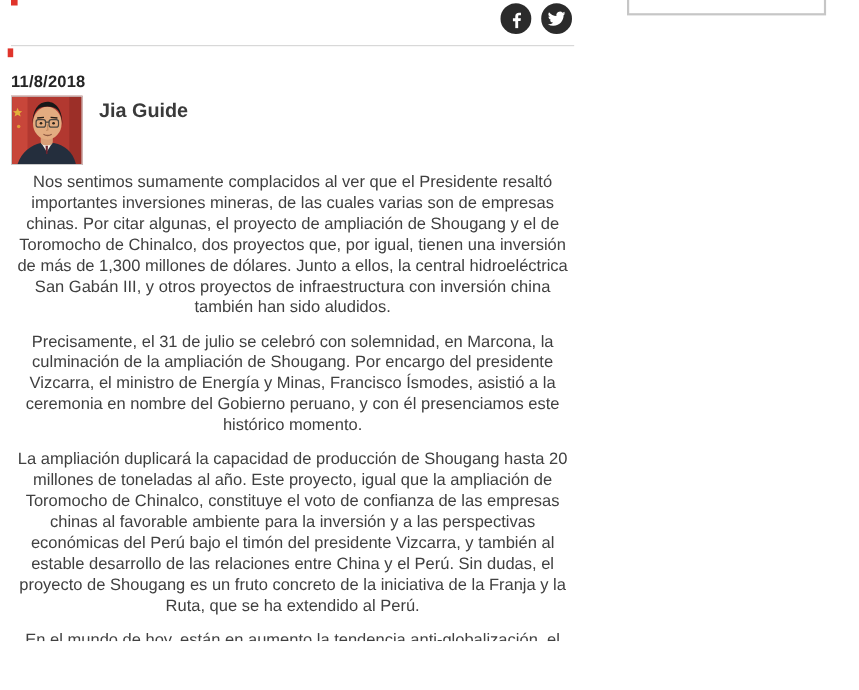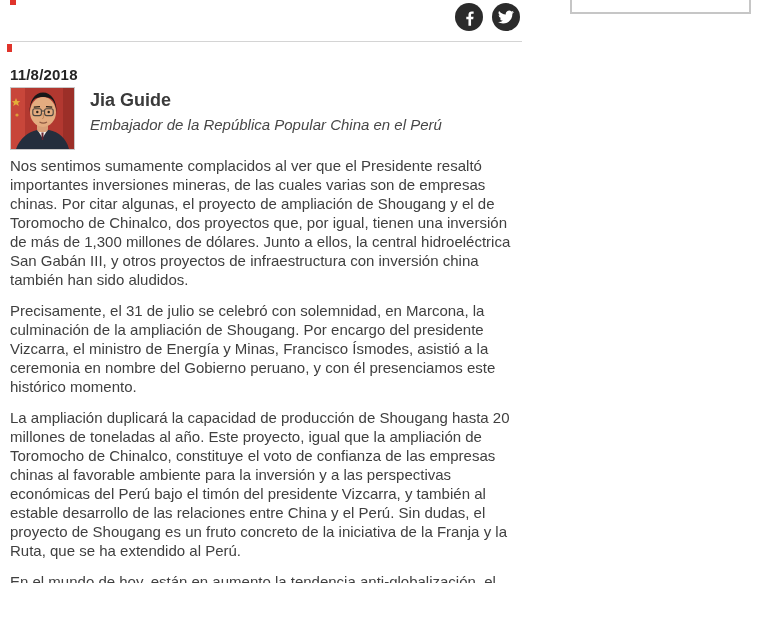--- a/index.html
+++ b/index.html
@@ -92,20 +92,21 @@
     margin-top: 5px;
     font-size: 15px;
     font-style: italic;
     color: #474747;
   }
   .body-text p {
     margin: 12px 0 0 0;
     font-size: 15px;
     line-height: 19px;
     color: #404040;
+    text-align: center;
   }
   .body-text p.first { margin-top: 6px; }
 </style>
 </head>
 <body>
 
 <div class="page">
 
   <div class="red-mark-1"></div>
   <div class="red-mark-2"></div>
@@ -155,21 +156,20 @@
           <circle cx="26.3" cy="24" r="1.2" fill="#2a2118"></circle>
           <circle cx="37.7" cy="24" r="1.2" fill="#2a2118"></circle>
           <path d="M22.8,19.2 L29,18.7" stroke="#241c14" stroke-width="1.3" fill="none"></path>
           <path d="M35,18.7 L41.2,19.2" stroke="#241c14" stroke-width="1.3" fill="none"></path>
           <path d="M32,25 L32.6,30 L31,30.6" stroke="#c08a5f" stroke-width="1" fill="none"></path>
           <path d="M28.5,34 C31,35.6 33.5,35.6 36,34" stroke="#8f5a42" stroke-width="1.2" fill="none"></path>
         </svg>
       </div>
       <div class="author-meta">
         <div class="author-name">Jia Guide</div>
-        <div class="author-title">Embajador de la República Popular China en el Perú</div>
       </div>
     </div>
 
     <div class="body-text">
       <p class="first">Nos sentimos sumamente complacidos al ver que el Presidente resaltó importantes inversiones mineras, de las cuales varias son de empresas chinas. Por citar algunas, el proyecto de ampliación de Shougang y el de Toromocho de Chinalco, dos proyectos que, por igual, tienen una inversión de más de 1,300 millones de dólares. Junto a ellos, la central hidroeléctrica San Gabán III, y otros proyectos de infraestructura con inversión china también han sido aludidos.</p>
       <p>Precisamente, el 31 de julio se celebró con solemnidad, en Marcona, la culminación de la ampliación de Shougang. Por encargo del presidente Vizcarra, el ministro de Energía y Minas, Francisco Ísmodes, asistió a la ceremonia en nombre del Gobierno peruano, y con él presenciamos este histórico momento.</p>
       <p>La ampliación duplicará la capacidad de producción de Shougang hasta 20 millones de toneladas al año. Este proyecto, igual que la ampliación de Toromocho de Chinalco, constituye el voto de confianza de las empresas chinas al favorable ambiente para la inversión y a las perspectivas económicas del Perú bajo el timón del presidente Vizcarra, y también al estable desarrollo de las relaciones entre China y el Perú. Sin dudas, el proyecto de Shougang es un fruto concreto de la iniciativa de la Franja y la Ruta, que se ha extendido al Perú.</p>
       <p>En el mundo de hoy, están en aumento la tendencia anti-globalización, el unilateralismo y el proteccionismo. En un contexto como ese, China y el Perú, siendo por igual países en vías de desarrollo, defienden con firmeza la</p>
     </div>
 

